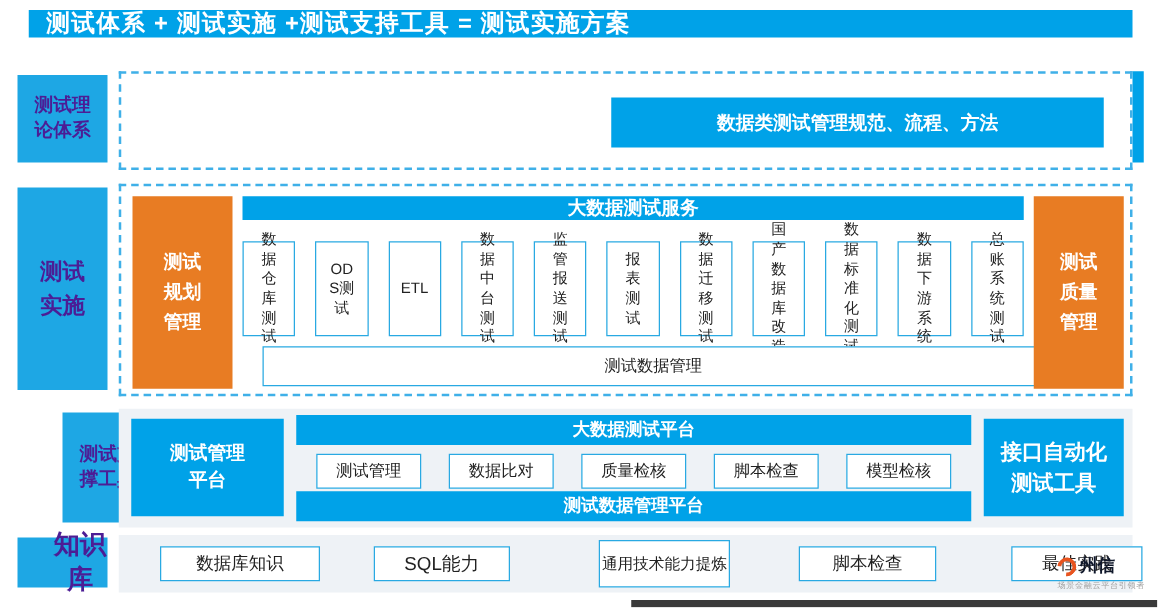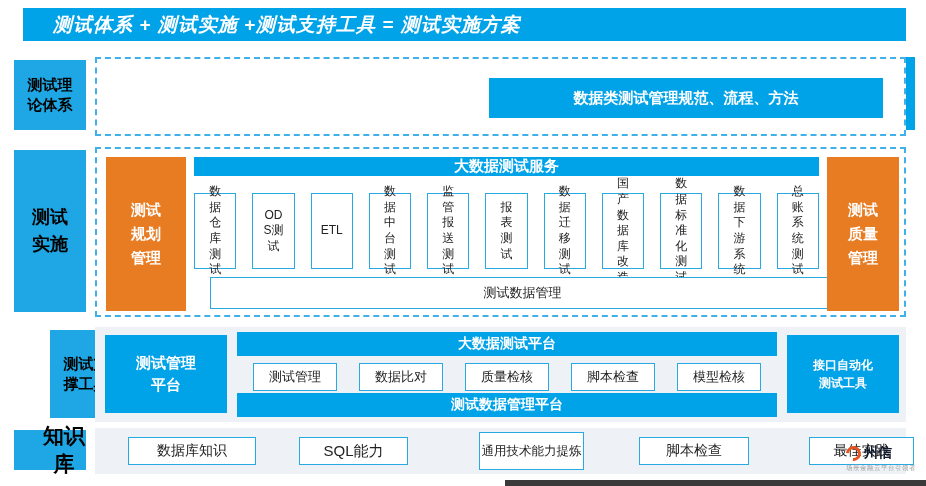--- a/index.html
+++ b/index.html
@@ -4,25 +4,25 @@
 <style>
   html,body{margin:0;padding:0;background:#ffffff;}
   body{font-family:"Liberation Sans","DejaVu Sans",sans-serif;}
   #canvas{position:relative;width:926px;height:486px;background:#ffffff;overflow:hidden;}
 
   .abs{position:absolute;box-sizing:border-box;}
   .center{display:flex;align-items:center;justify-content:center;text-align:center;}
   .pre{white-space:pre-line;}
 
   
-  .title-bar{left:23px;top:8px;width:883px;height:33px;background:#00a2e8;color:#fff;
-    font-size:19px;font-weight:bold;display:flex;align-items:center;padding-left:30px;letter-spacing:1px;font-style:italic;}
+  .title-bar{left:23px;top:8px;width:883px;height:22px;background:#00a2e8;color:#fff;
+    font-size:19px;font-weight:bold;display:flex;align-items:center;padding-left:14px;letter-spacing:1px;}
 
   
-  .side{left:14px;width:72px;background:#1ea7e4;color:#000000;font-weight:bold;line-height:1.35;}
+  .side{left:14px;width:72px;background:#1ea7e4;color:#4c1d95;font-weight:bold;line-height:1.35;}
   .side-theory{top:60px;height:70px;font-size:15px;}
   .side-impl{top:150px;height:162px;font-size:18px;line-height:1.5;}
   .side-tools{top:330px;height:88px;font-size:15px;margin-left:36px;}
   .side-knowledge{top:430px;height:40px;font-size:21px;padding-left:28px;}
 
   
   .dashed{border:2px dashed #3fb0e8;background:#fff;}
   .row1{left:95px;top:57px;width:811px;height:79px;}
   .row2{left:95px;top:147px;width:811px;height:170px;}
 
@@ -45,21 +45,21 @@
     padding:1px 9px;box-sizing:border-box;word-break:break-all;}
   .data-mgmt{left:0;top:120px;width:625px;height:32px;font-size:13px;}
 
   
   .panel{background:#eef2f6;}
   .row3{left:95px;top:327px;width:811px;height:95px;}
   .row4{left:95px;top:428px;width:811px;height:46px;}
 
   
   .mgmt-platform{left:10px;top:8px;width:122px;height:78px;font-size:15px;line-height:1.5;}
-  .api-tool{left:692px;top:8px;width:112px;height:78px;font-size:12px;line-height:1.5;}
+  .api-tool{left:692px;top:8px;width:112px;height:78px;font-size:17px;line-height:1.5;}
   .plat-header{left:142px;top:5px;width:540px;height:24px;font-size:14px;}
   .plat-tools{left:142px;top:36px;width:540px;height:27px;display:flex;align-items:center;
     justify-content:space-between;padding:0 16px;box-sizing:border-box;}
   .plat-tool{background:#fff;border:1px solid #29a9e2;color:#222;font-size:13px;
     padding:4px 15px;white-space:nowrap;}
   .data-platform{left:142px;top:66px;width:540px;height:24px;font-size:14px;}
 
   
   .kbox{font-size:14px;}
   .k0{left:17px;top:9px;width:128px;height:28px;}

